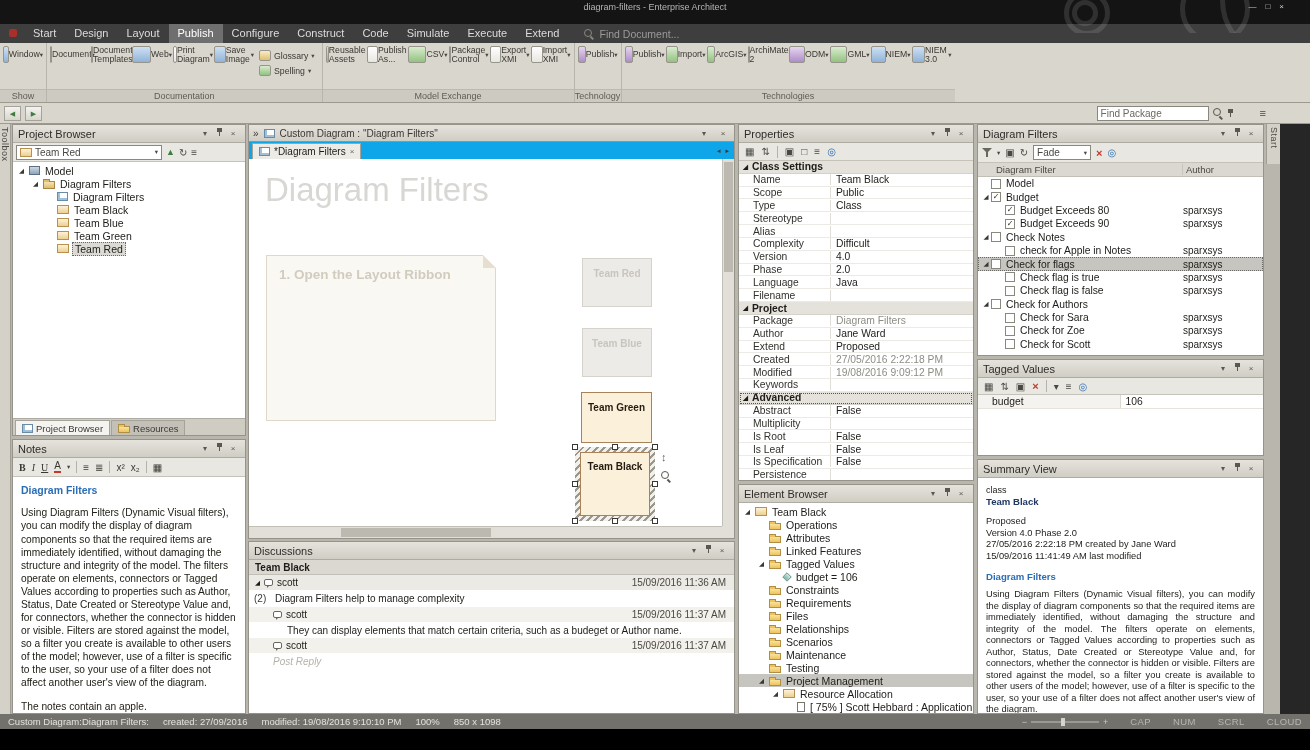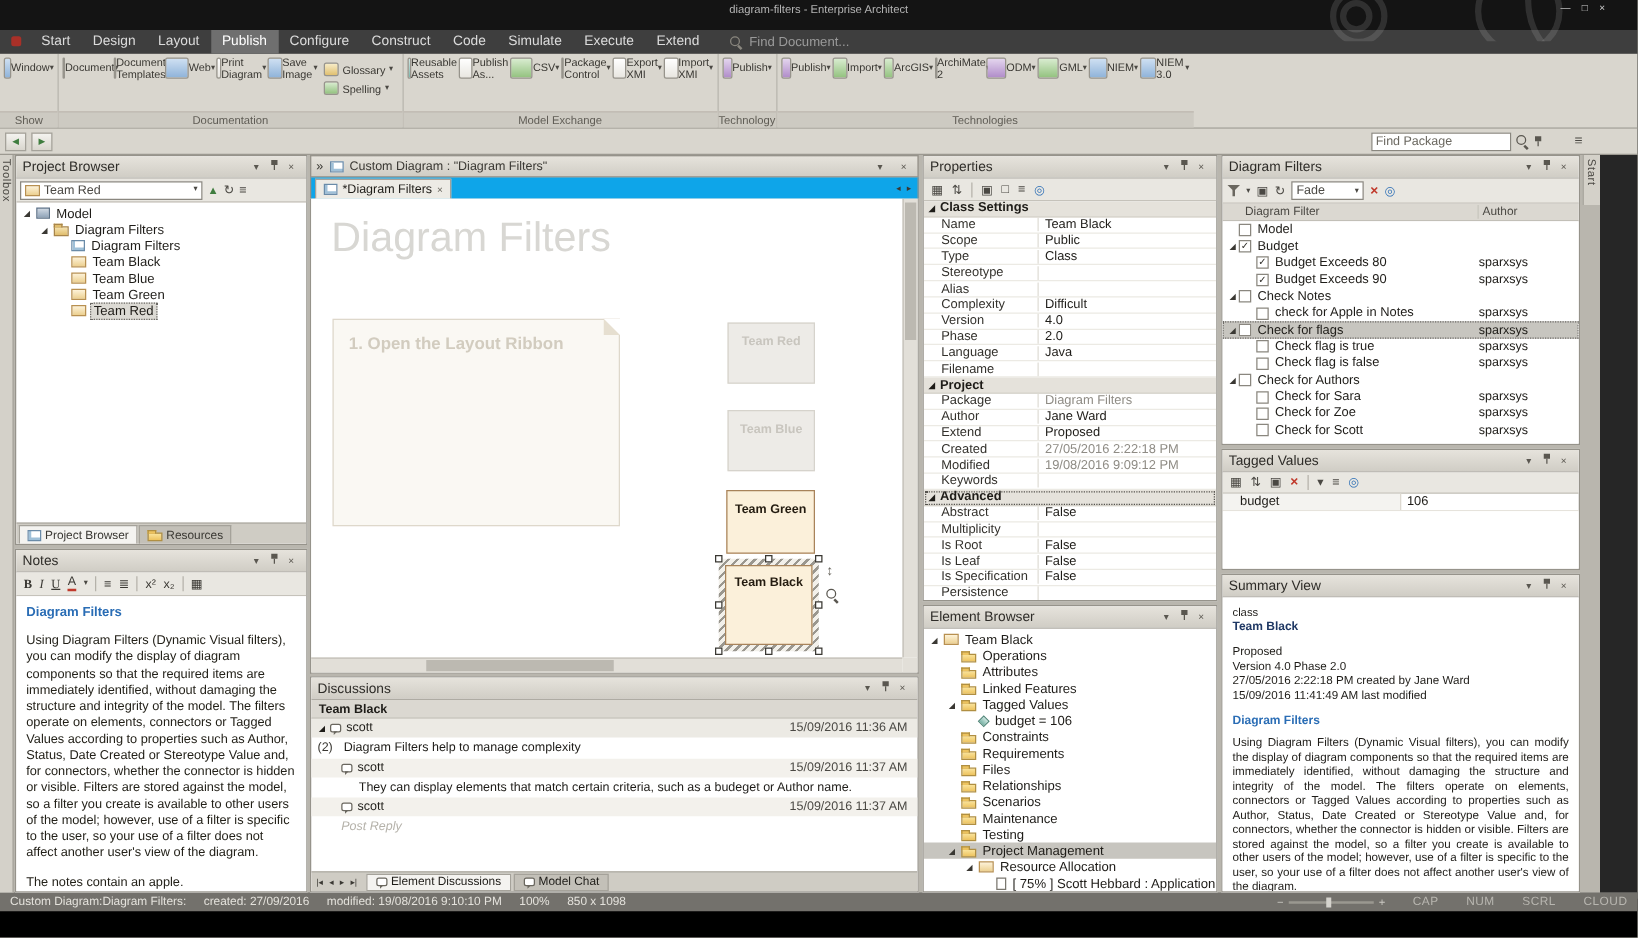--- a/index.html
+++ b/index.html
@@ -569,36 +569,20 @@
             <span>They can display elements that match certain criteria, such as a budeget or Author name.</span>
           </div>
         <div class="drep">
           <i class="bub"></i>
           <span>scott</span>
           <span class="dt">15/09/2016 11:37 AM</span>
         </div>
         <div class="dpost">
             <span>Post Reply</span>
           </div>
-        <div class="dtabbar">
-          <span class="dnav">
-            <span>|◂</span>
-            <span>◂</span>
-            <span>▸</span>
-            <span>▸|</span>
-          </span>
-          <div class="dtabb act">
-              <i class="bub"></i>
-              <span>Element Discussions</span>
-            </div>
-          <div class="dtabb">
-              <i class="bub"></i>
-              <span>Model Chat</span>
-            </div>
-        </div>
       </div>
     </div>
 
     <div class="colP">
       <div class="panel" style="height:357px">
         <div class="ph">
           <span class="t">Properties</span>
           <span class="phi">▾</span>
           <span class="phi"><i class="pin"></i></span>
           <span class="phi">×</span>

